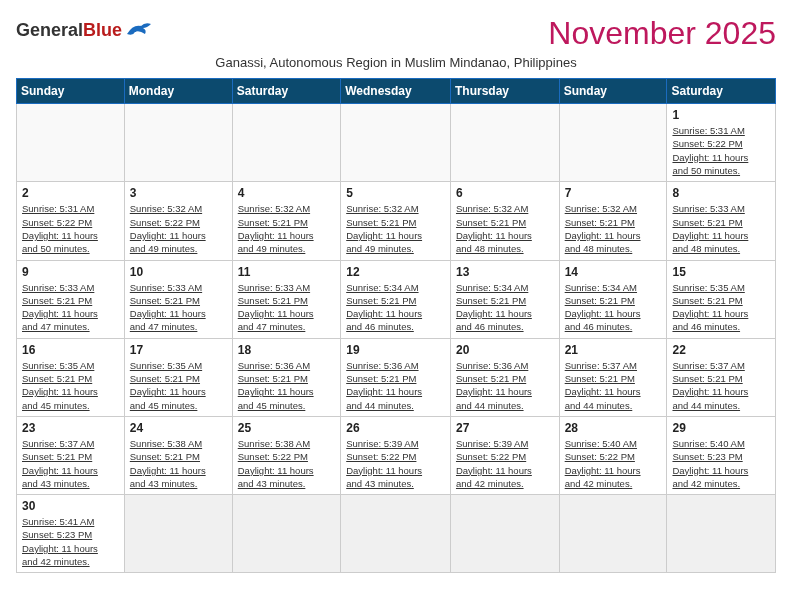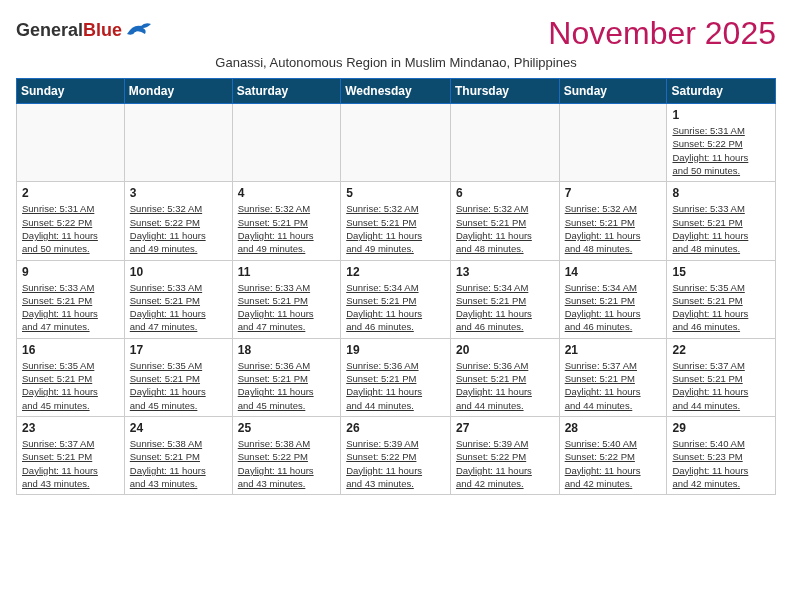--- a/index.html
+++ b/index.html
@@ -343,15 +343,30 @@
 and 42 minutes.</div>
           </td>
           <td>
             <div class="day-number">29</div>
             <div class="day-info" style="white-space: pre-line;">Sunrise: 5:40 AM
 Sunset: 5:23 PM
 Daylight: 11 hours
 and 42 minutes.</div>
           </td>
         </tr>
+        <tr>
+          <td>
+            <div class="day-number">30</div>
+            <div class="day-info" style="white-space: pre-line;">Sunrise: 5:41 AM
+Sunset: 5:23 PM
+Daylight: 11 hours
+and 42 minutes.</div>
+          </td>
+          <td class="shaded"></td>
+          <td class="shaded"></td>
+          <td class="shaded"></td>
+          <td class="shaded"></td>
+          <td class="shaded"></td>
+          <td class="shaded"></td>
+        </tr>
       </tbody>
   </table>
 </div>
 
 </body></html>

